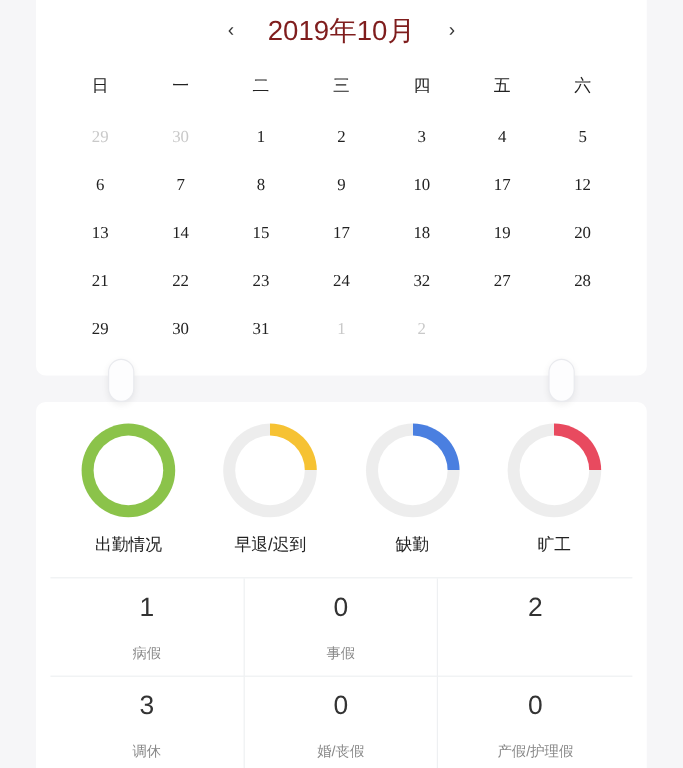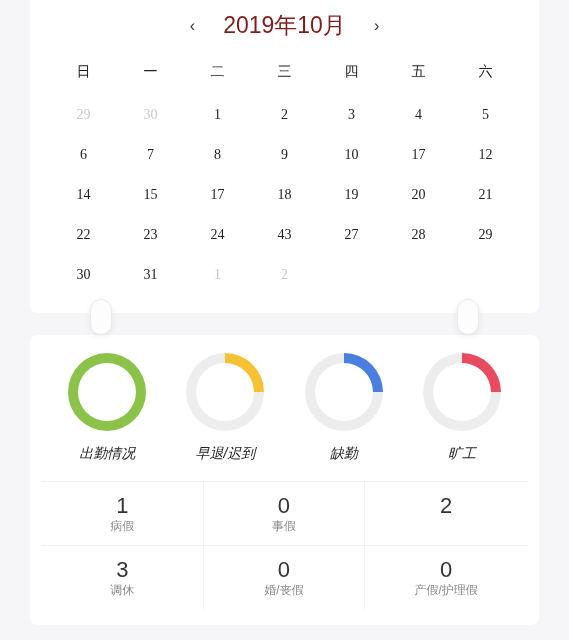--- a/index.html
+++ b/index.html
@@ -85,21 +85,20 @@
   .ring-item {
     display: flex;
     flex-direction: column;
     align-items: center;
     gap: 14px;
     width: 25%;
   }
   .ring-label {
     font-size: 14px;
     color: #222;
-    font-style: italic;
   }
   .ring {
     width: 78px;
     height: 78px;
     border-radius: 50%;
     position: relative;
   }
   .ring::after {
     content: "";
     position: absolute;
@@ -119,21 +118,21 @@
   }
   .count-cell {
     text-align: center;
     padding: 12px 0 10px 0;
     border-right: 1px solid #eef0f2;
     border-bottom: 1px solid #eef0f2;
   }
   .count-cell:nth-child(3n) { border-right: none; }
   .count-cell:nth-child(n+4) { border-bottom: none; }
   .count-num { font-size: 22px; color: #333; font-weight: 400; line-height: 1.1; }
-  .count-lbl { font-size: 12px; color: #888; margin-top: 0; }
+  .count-lbl { font-size: 12px; color: #888; margin-top: 18px; }
 </style>
 </head>
 <body>
 
 <div class="container">
 
   <div class="calendar-card">
     <div class="cal-header">
       <span class="cal-nav">‹</span>
       <span class="cal-title">2019年10月</span>
@@ -154,31 +153,32 @@
         <div class="cal-day">3</div>
         <div class="cal-day">4</div>
         <div class="cal-day">5</div>
         <div class="cal-day">6</div>
         <div class="cal-day">7</div>
         <div class="cal-day">8</div>
         <div class="cal-day">9</div>
         <div class="cal-day">10</div>
         <div class="cal-day">17</div>
         <div class="cal-day">12</div>
+        <div class="cal-day">13</div>
         <div class="cal-day">14</div>
         <div class="cal-day">15</div>
         <div class="cal-day">17</div>
         <div class="cal-day">18</div>
         <div class="cal-day">19</div>
         <div class="cal-day">20</div>
         <div class="cal-day">21</div>
         <div class="cal-day">22</div>
         <div class="cal-day">23</div>
         <div class="cal-day">24</div>
-        <div class="cal-day">43</div>
+        <div class="cal-day">32</div>
         <div class="cal-day">27</div>
         <div class="cal-day">28</div>
         <div class="cal-day">29</div>
         <div class="cal-day">30</div>
         <div class="cal-day">31</div>
         <div class="cal-day muted">1</div>
         <div class="cal-day muted">2</div>
       </div>
   </div>
 

